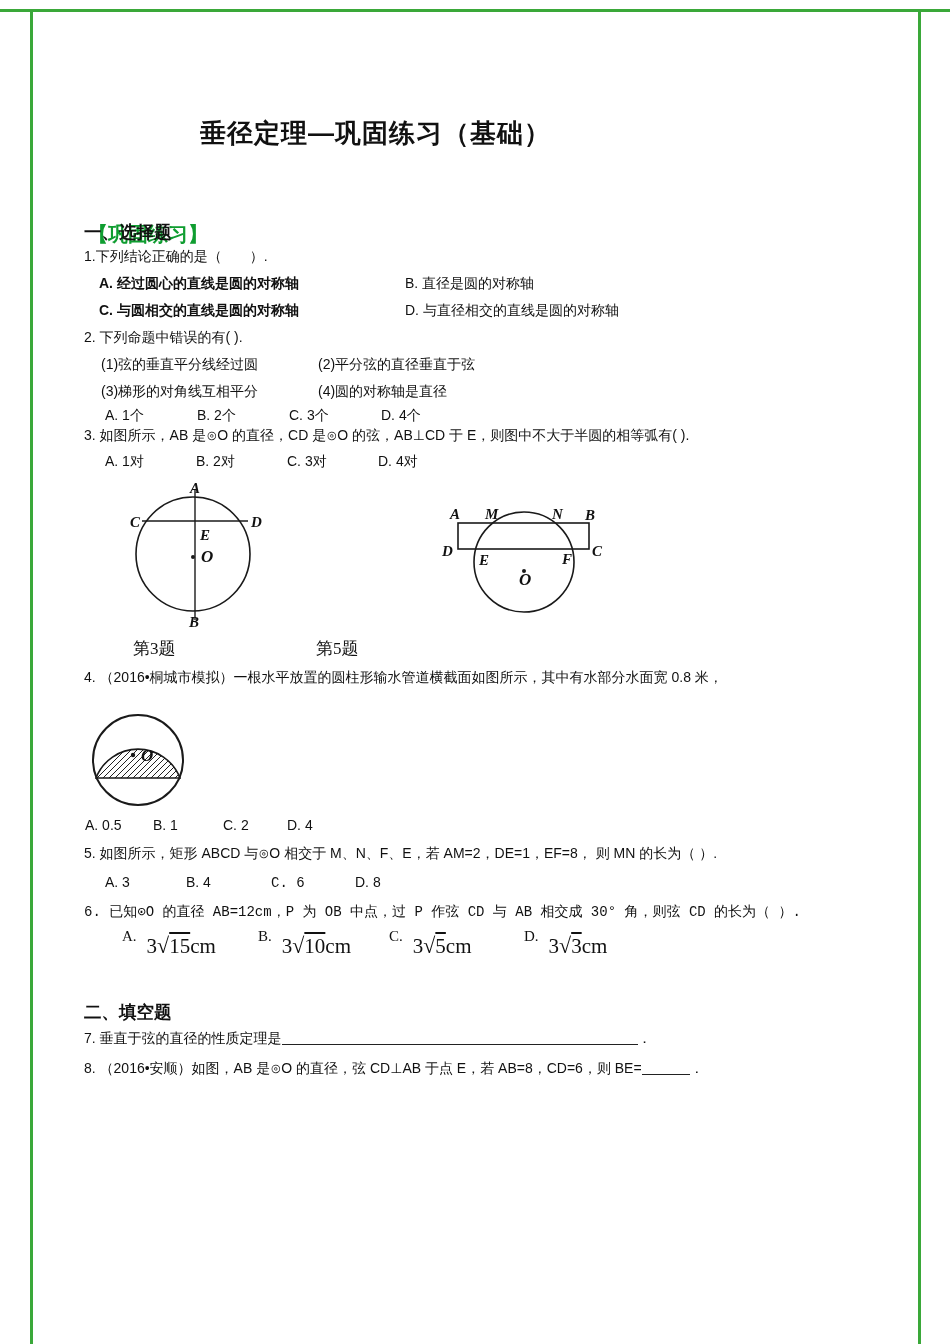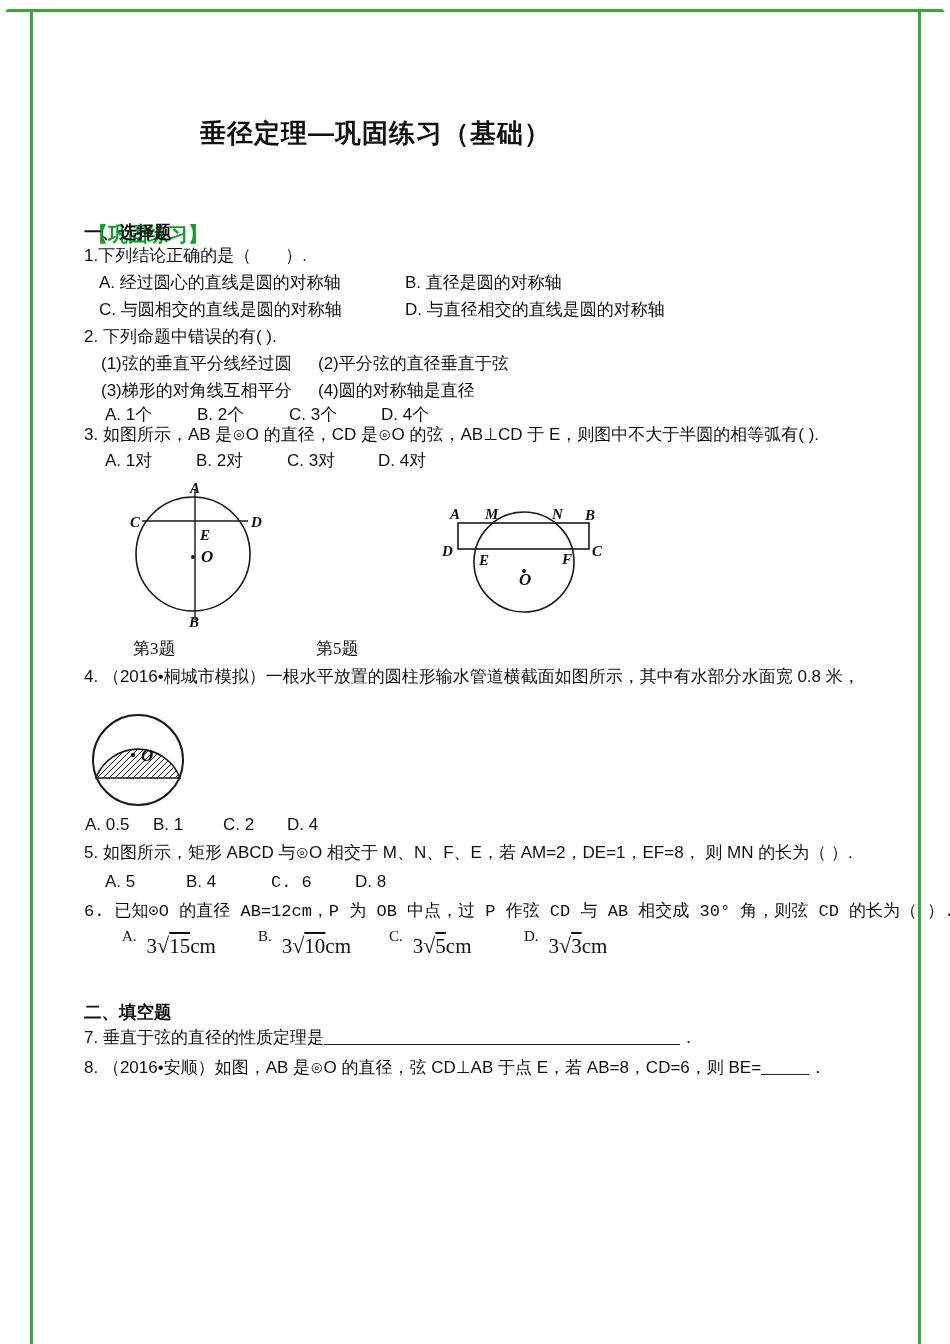--- a/index.html
+++ b/index.html
@@ -3,32 +3,31 @@
 <meta charset="utf-8">
 <style>
   html,body{margin:0;padding:0;background:#fff;}
   #page{
     position:relative;
     width:950px;height:1344px;
     background:#ffffff;
     overflow:hidden;
     font-family:"Liberation Sans",sans-serif;
     color:#111;
-    border-radius:28px;
   }
   .abs{position:absolute;white-space:nowrap;}
   .frame{position:absolute;background:#3aa839;}
   #frame-top{left:0;top:9px;width:950px;height:3px;}
   #frame-left{left:30px;top:9px;width:3px;height:1335px;}
   #frame-right{left:918px;top:9px;width:3px;height:1335px;}
   .title{font-size:26px;font-weight:bold;letter-spacing:1px;}
   .green-head{font-size:20px;font-weight:bold;color:#0f9d30;margin-top:41px;}
   .sec-head{font-size:17.5px;font-weight:bold;}
-  .line{font-size:17px;line-height:22px;}
-  .optA{display:inline-block;width:306px;}
+  .line{font-size:14px;line-height:22px;}
+  .optA{display:inline-block;width:306px;font-weight:bold;}
   .it2{display:inline-block;width:217px;}
   .w92{display:inline-block;width:92px;}
   .w91{display:inline-block;width:91px;}
   .q4a{display:inline-block;width:68px;}
   .q4b{display:inline-block;width:70px;}
   .q4c{display:inline-block;width:64px;}
   .q5a{display:inline-block;width:81px;}
   .q5b{display:inline-block;width:85px;}
   .q5c{display:inline-block;width:84px;font-family:Liberation Mono, monospace;}
   .caption{font-family:"Liberation Serif",serif;font-size:17px;}
@@ -125,21 +124,21 @@
     <circle cx="48" cy="43" r="2.2" fill="#1a1a1a"></circle>
     <text x="56" y="49" class="big">O</text>
   </svg>
 
   <div class="abs line" style="left:85px;top:814px;">
     <span class="q4a">A. 0.5</span><span class="q4b">B. 1</span><span class="q4c">C. 2</span><span>D. 4</span>
   </div>
 
   <div class="abs line" style="left:84px;top:842px;">5. 如图所示，矩形 ABCD 与⊙O 相交于 M、N、F、E，若 AM=2，DE=1，EF=8，  则 MN 的长为（ ）.</div>
   <div class="abs line" style="left:105px;top:871px;">
-    <span class="q5a">A. 5</span><span class="q5b">B. 4</span><span class="q5c">C. 6</span><span>D. 8</span>
+    <span class="q5a">A. 3</span><span class="q5b">B. 4</span><span class="q5c">C. 6</span><span>D. 8</span>
   </div>
 
   <div class="abs line" style="left:84px;top:901px;font-family:Liberation Mono, monospace;">6. 已知⊙O 的直径 AB=12cm，P 为 OB 中点，过 P 作弦 CD 与 AB 相交成 30° 角，则弦 CD 的长为（ ）.</div>
   <div class="abs" style="left:0;top:928px;height:45px;width:950px;">
     <span class="q6group" style="left:122px;"><span class="q6letter">A.</span><span class="q6expr"><span>3</span><span class="sqrt">√</span><span class="over">15</span><span>cm</span></span></span>
     <span class="q6group" style="left:258px;"><span class="q6letter">B.</span><span class="q6expr"><span>3</span><span class="sqrt">√</span><span class="over">10</span><span>cm</span></span></span>
     <span class="q6group" style="left:389px;"><span class="q6letter">C.</span><span class="q6expr"><span>3</span><span class="sqrt">√</span><span class="over">5</span><span>cm</span></span></span>
     <span class="q6group" style="left:524px;"><span class="q6letter">D.</span><span class="q6expr"><span>3</span><span class="sqrt">√</span><span class="over">3</span><span>cm</span></span></span>
   </div>
 

